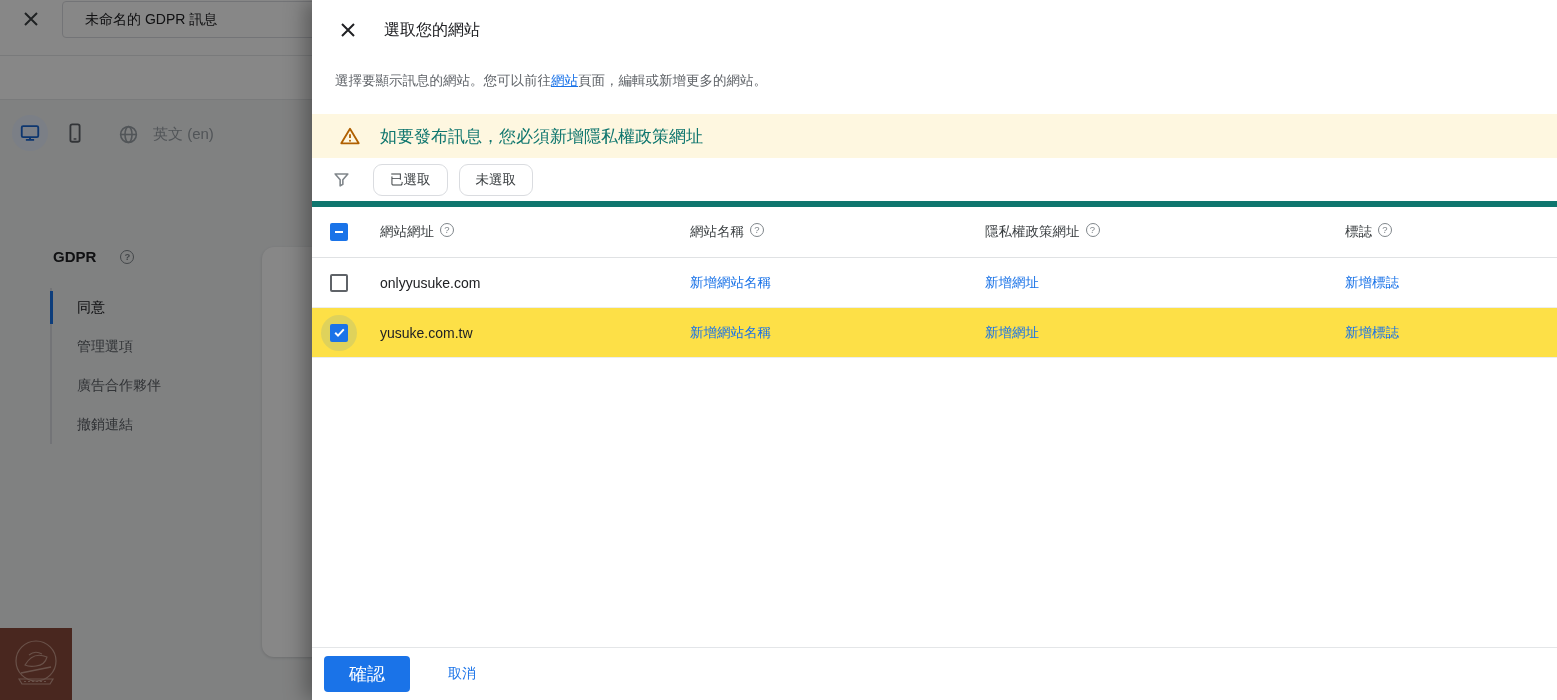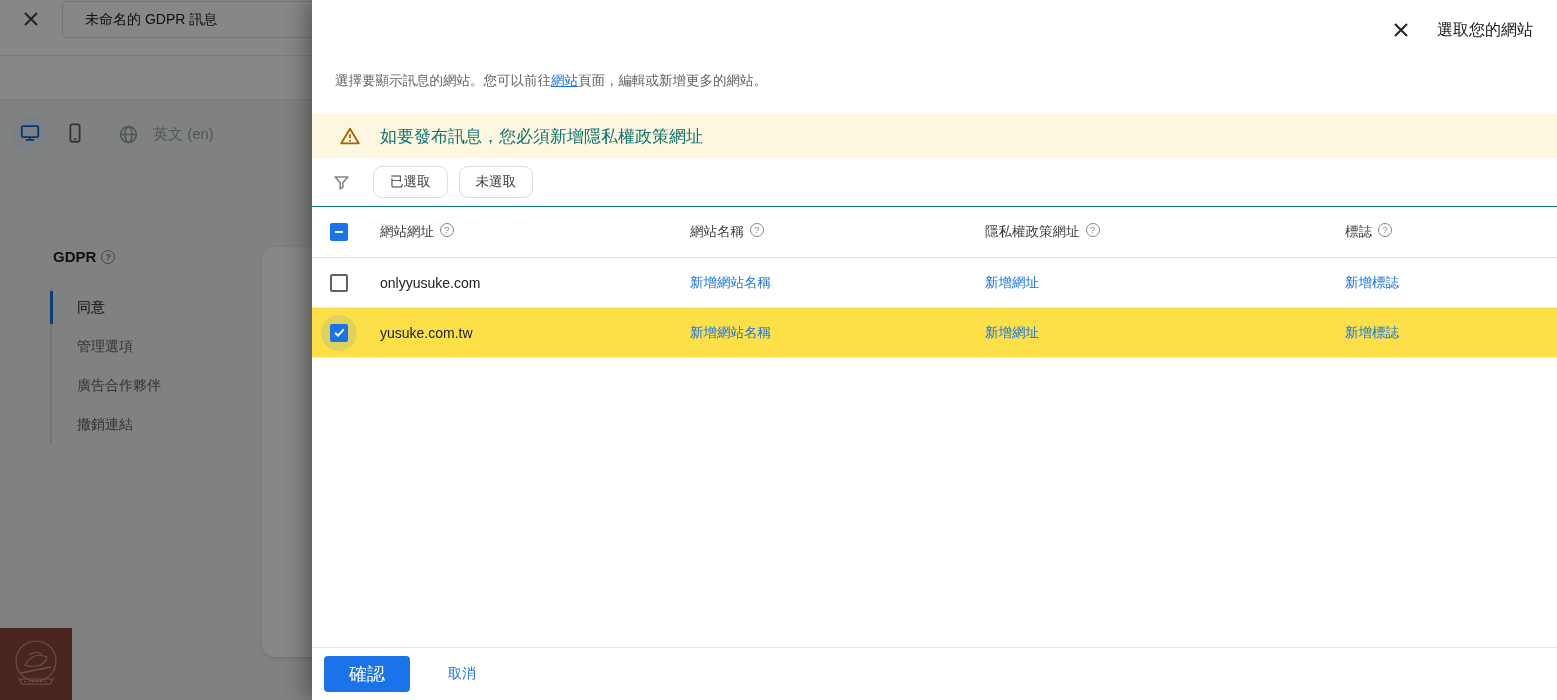--- a/index.html
+++ b/index.html
@@ -18,50 +18,50 @@
   .toolbar { position:absolute; left:0; top:56px; width:100%; height:44px;
     background:#fff; border-bottom:1px solid #e4e6e8; }
   .device-btn { position:absolute; top:59px; width:36px; height:36px; border-radius:50%;
     display:flex; align-items:center; justify-content:center; cursor:pointer; }
   .device-desktop { left:12px; background:#e8f0fe; }
   .device-mobile { left:57px; }
   .lang-chip { position:absolute; left:118px; top:64px; height:28px; display:flex;
     align-items:center; gap:14px; color:#9aa0a6; font-size:15px; }
 
   .gdpr-head { position:absolute; left:53px; top:248px; display:flex; align-items:center;
-    gap:5px; font-size:15px; font-weight:bold; color:#202124; }
+    gap:24px; font-size:15px; font-weight:bold; color:#202124; }
   .gdpr-nav { position:absolute; left:50px; top:288px; width:200px;
     border-left:2px solid #dadce0; }
   .gdpr-item { position:relative; height:39px; line-height:39px; padding-left:25px;
     font-size:14px; color:#5f6368; cursor:pointer; }
   .gdpr-item.active { color:#202124; }
   .gdpr-item.active::before { content:""; position:absolute; left:-2px; top:3px;
     bottom:3px; width:3px; background:#1a73e8; }
 
   .preview-card { position:absolute; left:262px; top:247px; width:420px; height:410px;
     background:#fff; border-radius:12px; box-shadow:0 1px 3px rgba(0,0,0,.15); }
   .corner-logo { position:absolute; left:0; top:628px; width:72px; height:72px;
     background:#8a4a3c; display:flex; align-items:center; justify-content:center; }
 
   .dim-overlay { position:absolute; inset:0; background:rgba(0,0,0,0.47); z-index:5; }
 
   
   .modal { position:absolute; left:312px; top:0; right:0; bottom:0; background:#fff;
     z-index:10; box-shadow:-6px 0 20px rgba(0,0,0,.35); display:flex; flex-direction:column; }
-  .modal-header { display:flex; align-items:center; padding:18px 24px 10px 24px; gap:24px;justify-content:flex-end; }
+  .modal-header { display:flex; align-items:center; padding:18px 24px 10px 24px; gap:24px; }
   .modal-title { font-size:16px; color:#202124; }
   .icon-btn { width:24px; height:24px; display:flex; align-items:center;
     justify-content:center; cursor:pointer; }
   .modal-desc { margin:20px 24px 24px 23px; font-size:13.5px; color:#5f6368; }
   .modal-desc a { color:#1a73e8; text-decoration:underline; cursor:pointer; }
   .warn-banner { background:#fef7e0; min-height:44px; display:flex; align-items:center;
     padding:0 24px 0 27px; gap:19px; }
   .warn-text { font-size:17px; color:#0f766e; }
   .filter-row { display:flex; align-items:center; height:49px; padding:0 20px;
-    border-bottom:1px solid #0f766e; }
+    border-bottom:6px solid #0f766e; }
   .chip { height:32px; padding:0 16px; border:1px solid #dadce0; border-radius:9px;
     background:#fff; display:flex; align-items:center; font-size:13.5px; color:#3c4043;
     cursor:pointer; margin-left:11px; font-family:inherit; }
   .chip:first-of-type { margin-left:22px; }
 
   .trow { display:flex; align-items:center; height:50px; padding-left:18px;
     border-bottom:1px solid #ebedef; }
   .trow.head { height:51px; border-bottom:1px solid #e0e2e4; }
   .trow.selected { background:#fde047; }
   .cell-check { width:50px; display:flex; align-items:center; }

